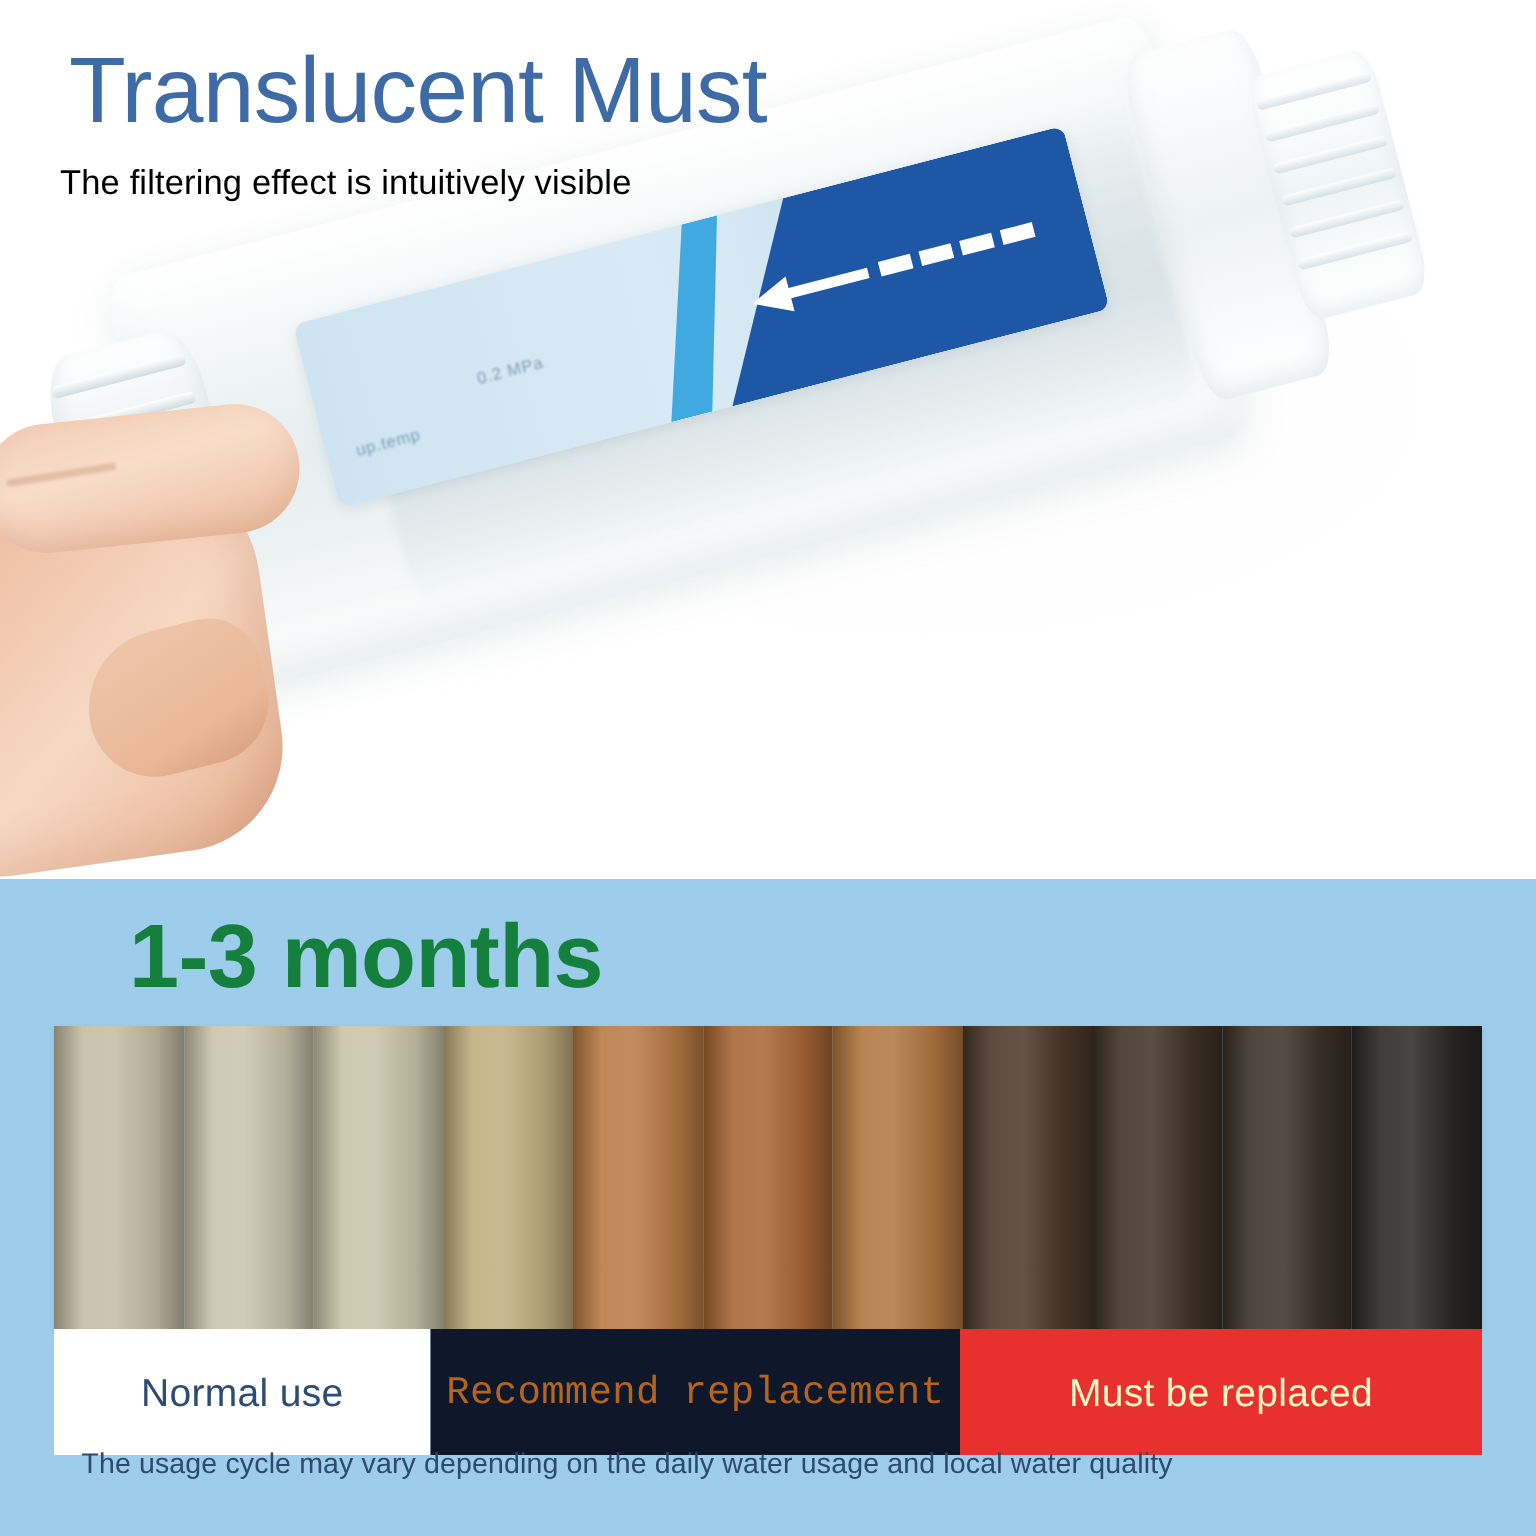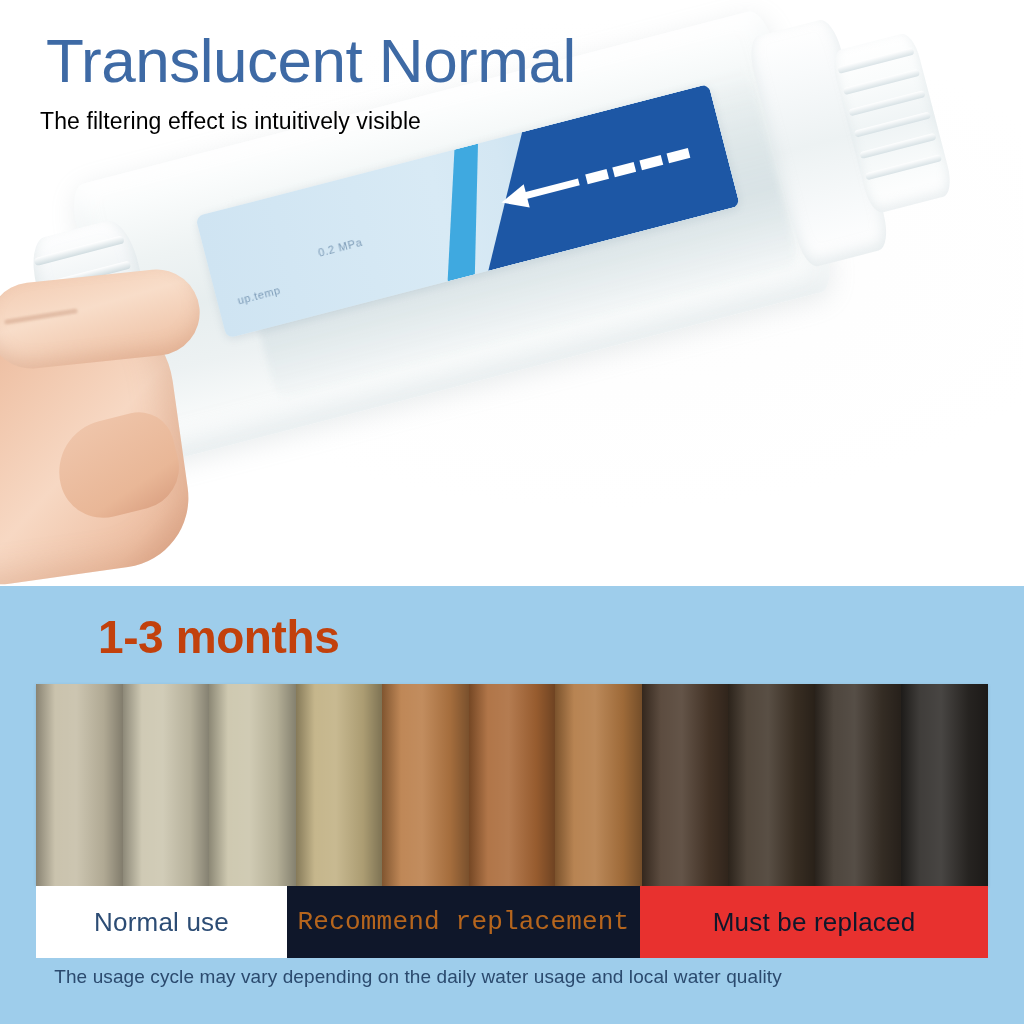--- a/index.html
+++ b/index.html
@@ -323,24 +323,24 @@
     align-items: center;
     white-space: nowrap;
   }
   .banner-main {
     font-size: 46px;
     font-weight: bold;
     color: #ffffff;
     letter-spacing: -0.4px;
   }
   .banner-em {
-    font-size: 46px;
+    font-size: 60px;
     font-weight: bold;
-    color: #c2410c;
-    margin-left: 20px;
+    color: #15803d;
+    margin-left: 8px;
     letter-spacing: -0.4px;
   }
 
   
   .strip {
     position: absolute;
     left: 36px;
     top: 684px;
     width: 952px;
     height: 202px;
@@ -364,21 +364,21 @@
       rgba(0,0,0,0.10) 78%,
       rgba(0,0,0,0.34) 100%);
   }
 
   
   .statusbar {
     position: absolute;
     left: 36px;
     top: 886px;
     width: 952px;
-    height: 72px;
+    height: 84px;
     display: flex;
   }
   .seg {
     display: flex;
     align-items: center;
     justify-content: center;
     font-size: 26px;
     letter-spacing: 0.2px;
     white-space: nowrap;
   }
@@ -462,21 +462,21 @@
       <div class="hand">
         <div class="palm">
           
         </div>
         <div class="finger-index"></div>
         <div class="finger-crease"></div>
         <div class="thumb-tip"></div>
       </div>
     </div>
 
-    <div class="headline">Translucent Normal</div>
+    <div class="headline">Translucent Must</div>
     <div class="subhead">The filtering effect is intuitively visible</div>
   </div>
 
   <div class="bottom-panel"></div>
 
   <div class="banner">
     <span class="banner-em">1-3 months</span>
   </div>
 
   <div class="strip">
@@ -489,18 +489,18 @@
       <div class="cart" style="background: linear-gradient(to right, rgb(176, 118, 63) 0%, rgb(176, 118, 63) 100%);"></div>
       <div class="cart" style="background: linear-gradient(to right, rgb(74, 56, 42) 0%, rgb(74, 56, 42) 100%);"></div>
       <div class="cart" style="background: linear-gradient(to right, rgb(62, 50, 38) 0%, rgb(62, 50, 38) 100%);"></div>
       <div class="cart" style="background: linear-gradient(to right, rgb(58, 49, 40) 0%, rgb(58, 49, 40) 100%);"></div>
       <div class="cart" style="background: linear-gradient(to right, rgb(42, 39, 36) 0%, rgb(42, 39, 36) 100%);"></div>
     </div>
 
   <div class="statusbar">
     <div class="seg seg-normal" style="background: rgb(255, 255, 255); color: rgb(44, 76, 116);">Normal use</div>
     <div class="seg seg-recommend" style="background: #0f172a; color: rgb(181, 101, 29); font-family: Liberation Mono, monospace;">Recommend replacement</div>
-    <div class="seg seg-must" style="background: rgb(232, 49, 47); color: #0f172a;">Must be replaced</div>
+    <div class="seg seg-must" style="background: rgb(232, 49, 47); color: #fef9c3;">Must be replaced</div>
   </div>
 
   <div class="footnote">The usage cycle may vary depending on the daily water usage and local water quality</div>
 
 </div>
 
 </body></html>

